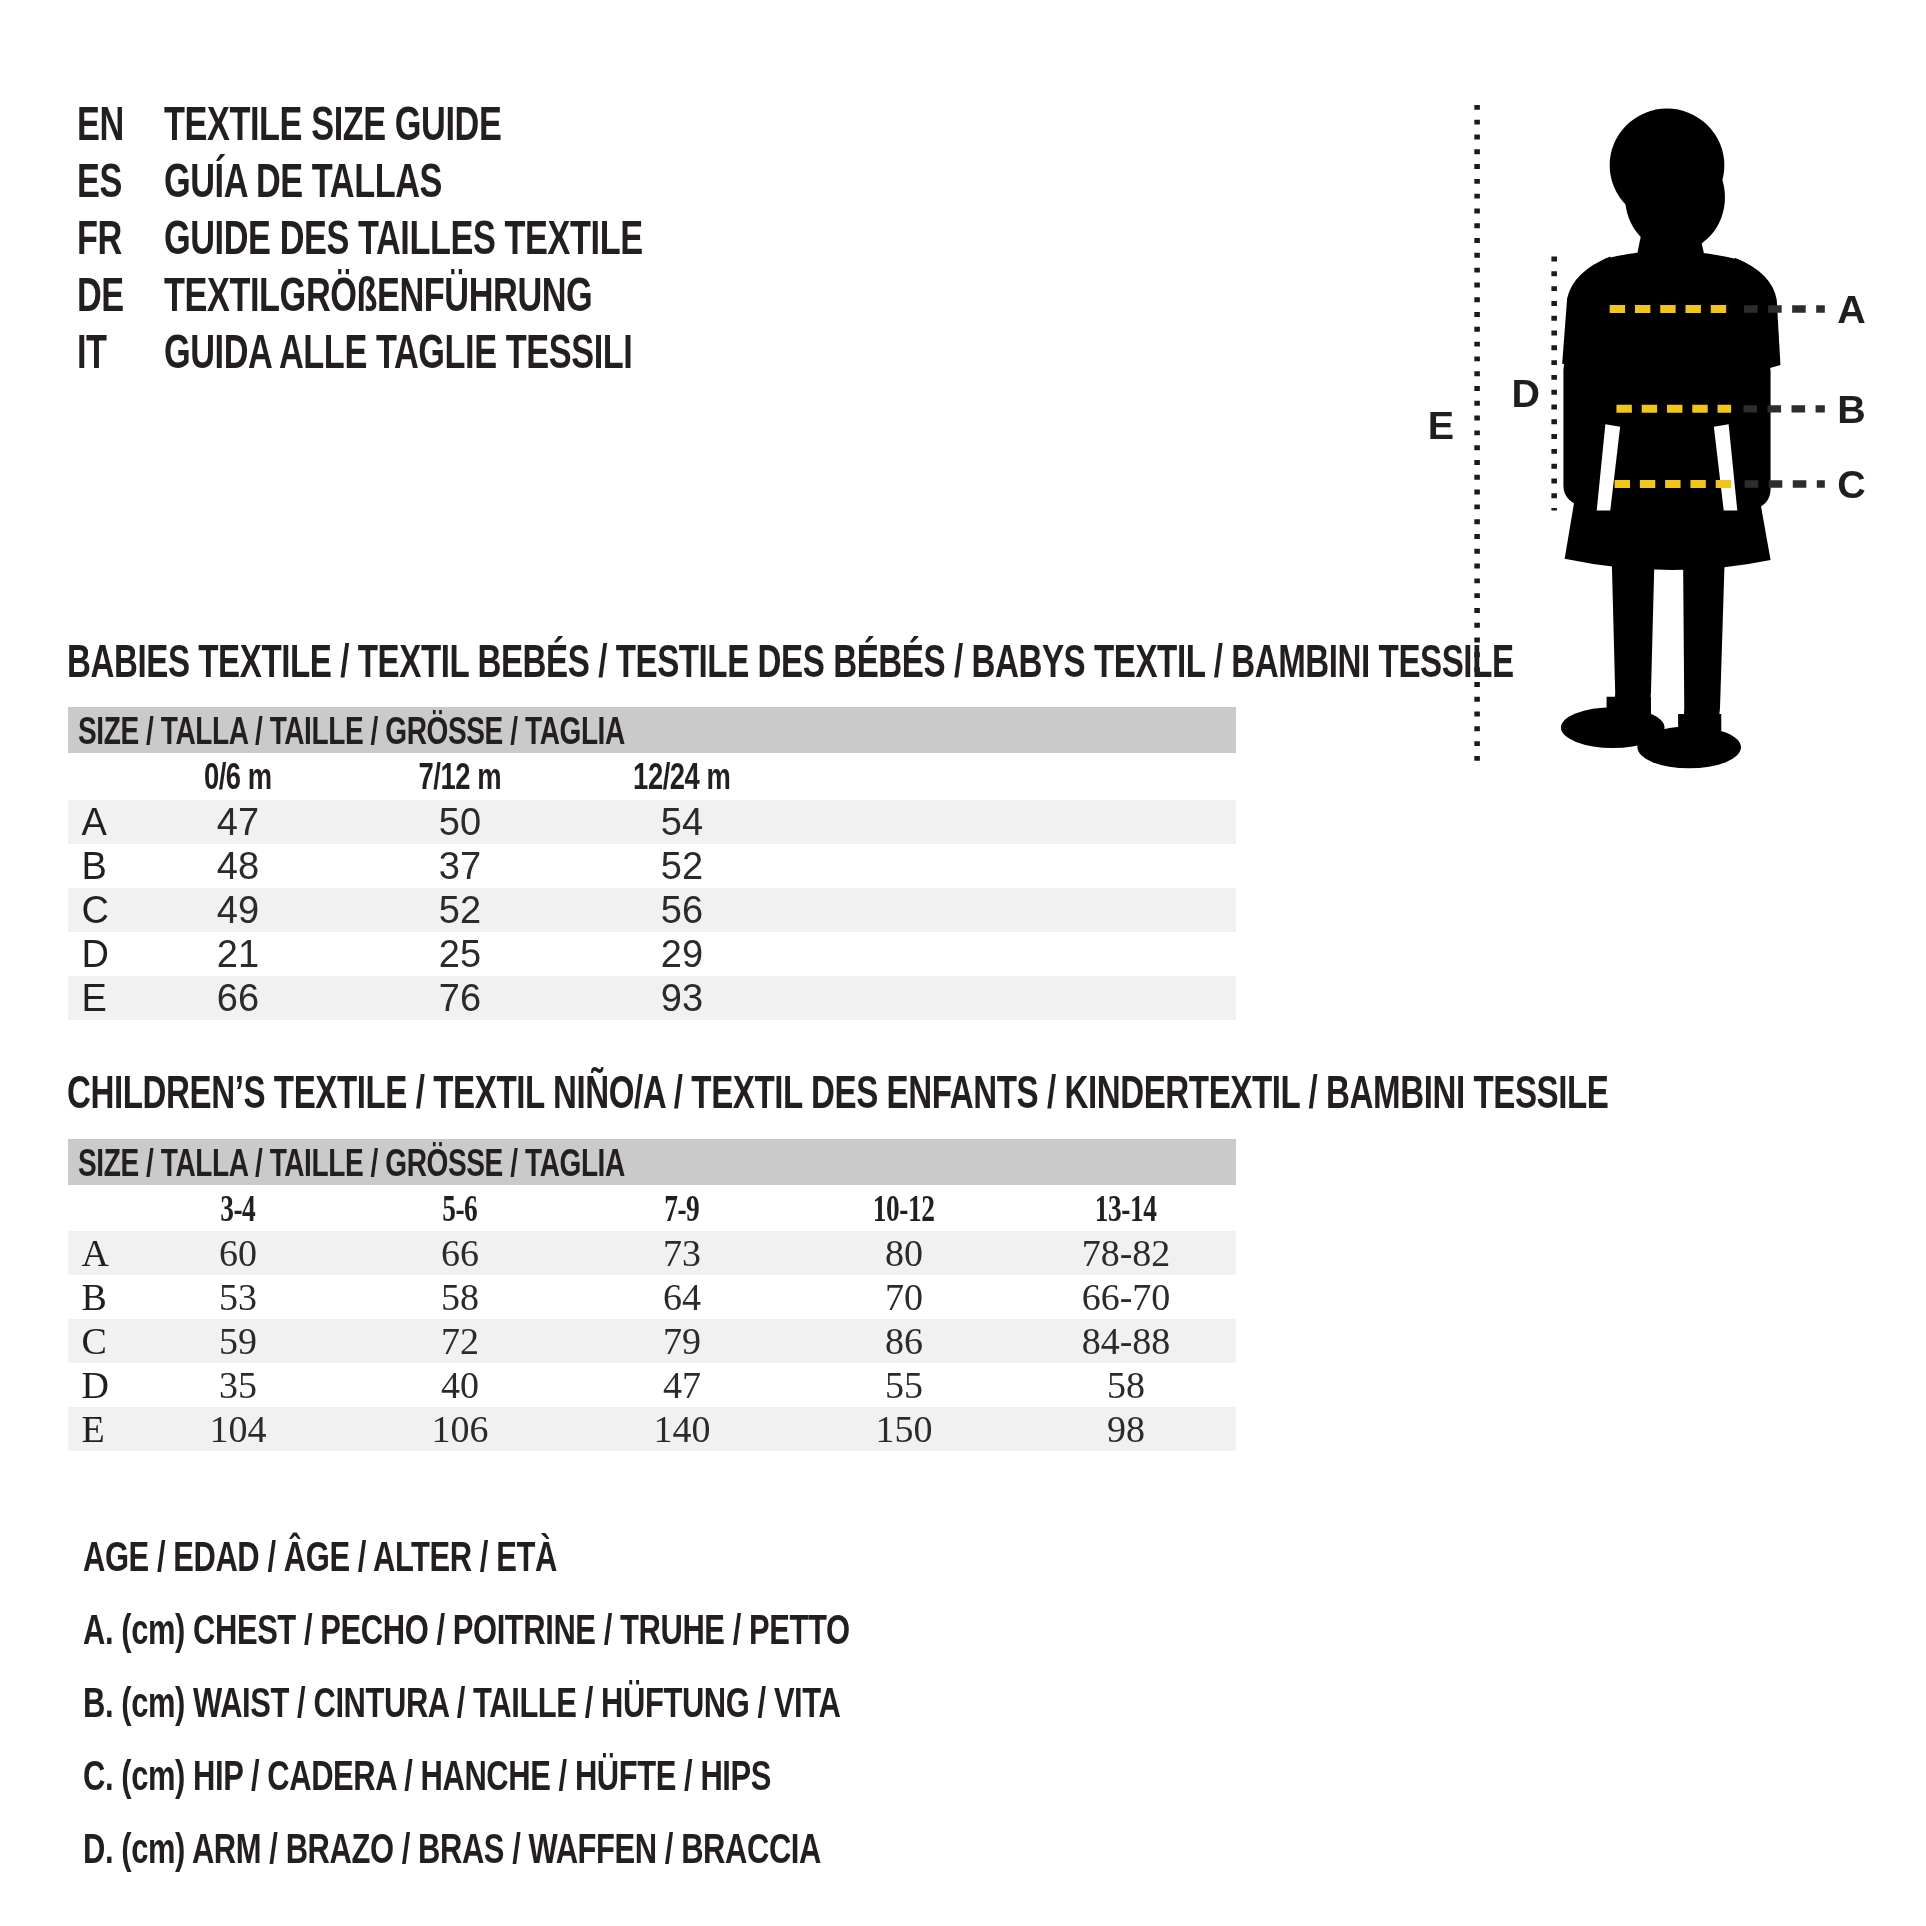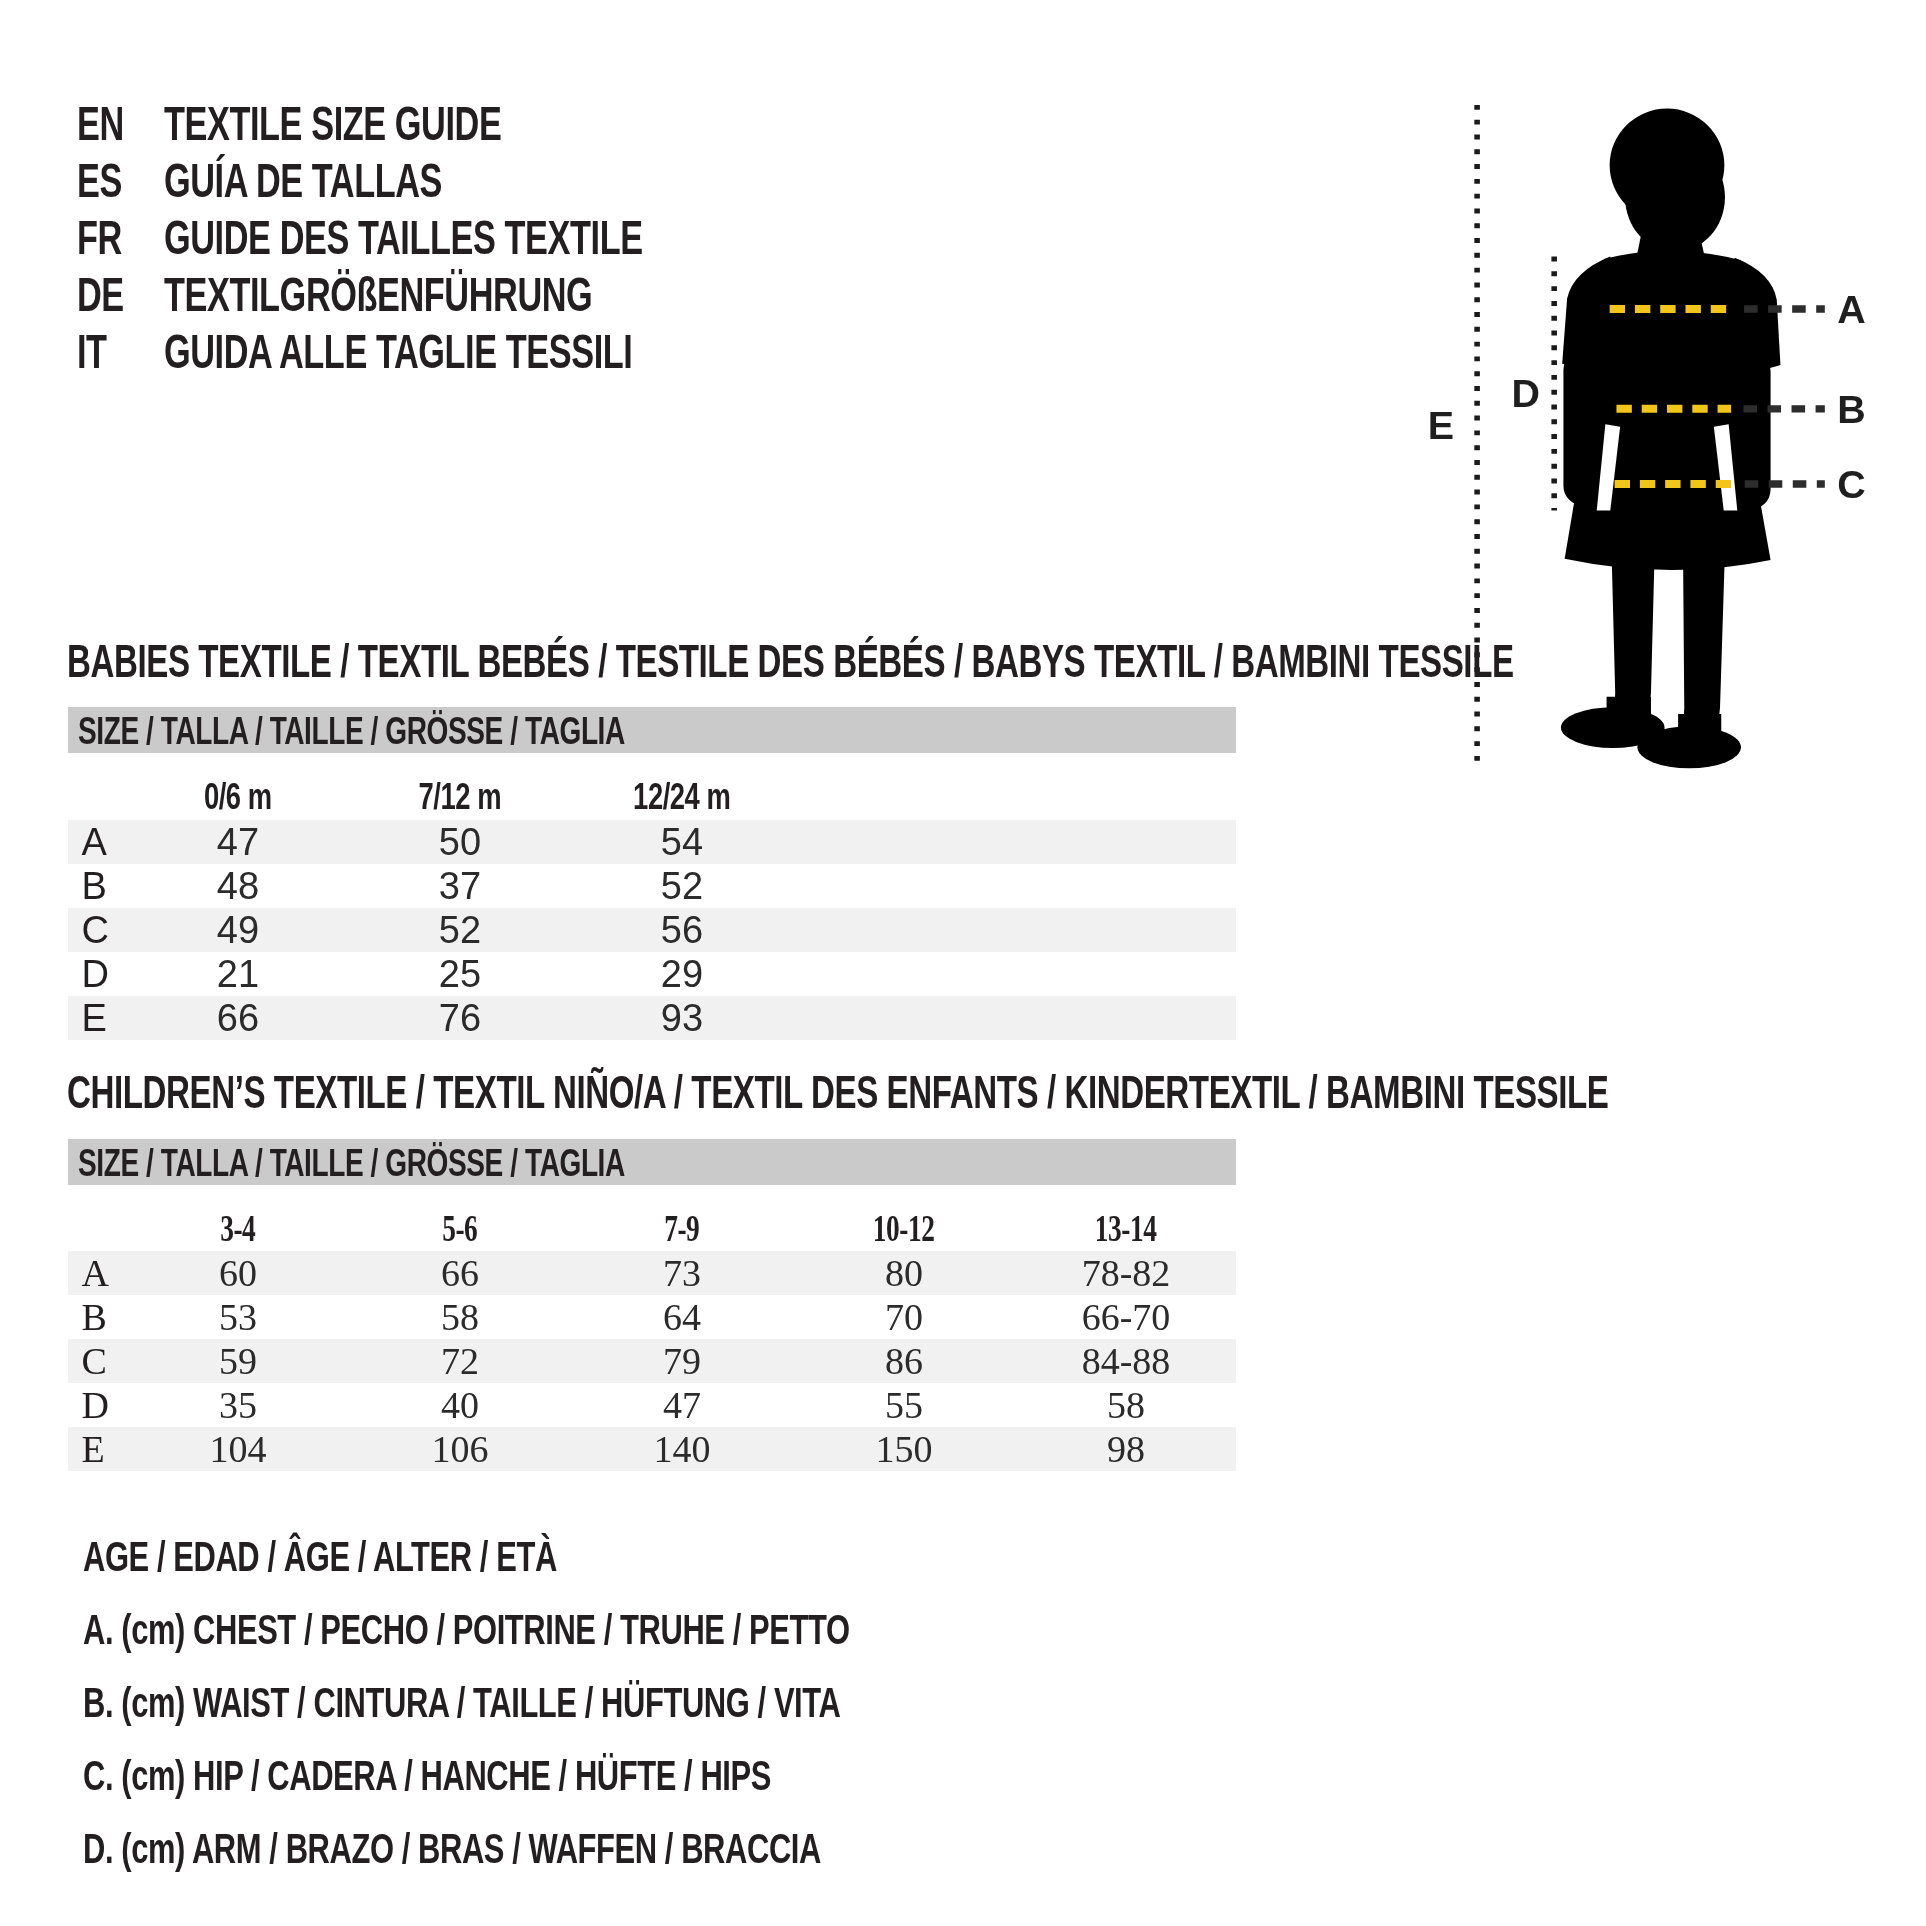--- a/index.html
+++ b/index.html
@@ -28,21 +28,21 @@
 
   
   .sizebar{left:68px;width:1168px;height:46px;background:#cacaca;display:flex;align-items:flex-end;
            padding-left:10px;box-sizing:border-box;font-size:39px;}
   .sb-babies{top:707px;}
   .sb-children{top:1139px;}
   .tbl{left:68px;width:1168px;}
   .tbl-babies{top:754px;}
   .tbl-children{top:1185px;font-family:Liberation Serif, serif;}
   .trow{display:grid;grid-template-columns:59px repeat(5,222px);height:44px;align-items:center;}
-  .trow.colhead{height:46px;margin-top:20px;}
+  .trow.colhead{height:46px;}
   .trow.odd{background:#f1f1f1;}
   .cell{text-align:center;font-size:38px;color:#2b2b2b;}
   .cell.lab{text-align:left;padding-left:13.6px;color:#231f20;}
   .colhead .cell{font-size:37px;color:#231f20;}
 
   
   .legend{left:67px;top:1512px;}
   .legend p{margin:16px;height:57px;display:flex;align-items:center;font-size:43px;}
 
   svg text{font-family:"Liberation Sans","DejaVu Sans",sans-serif;}

